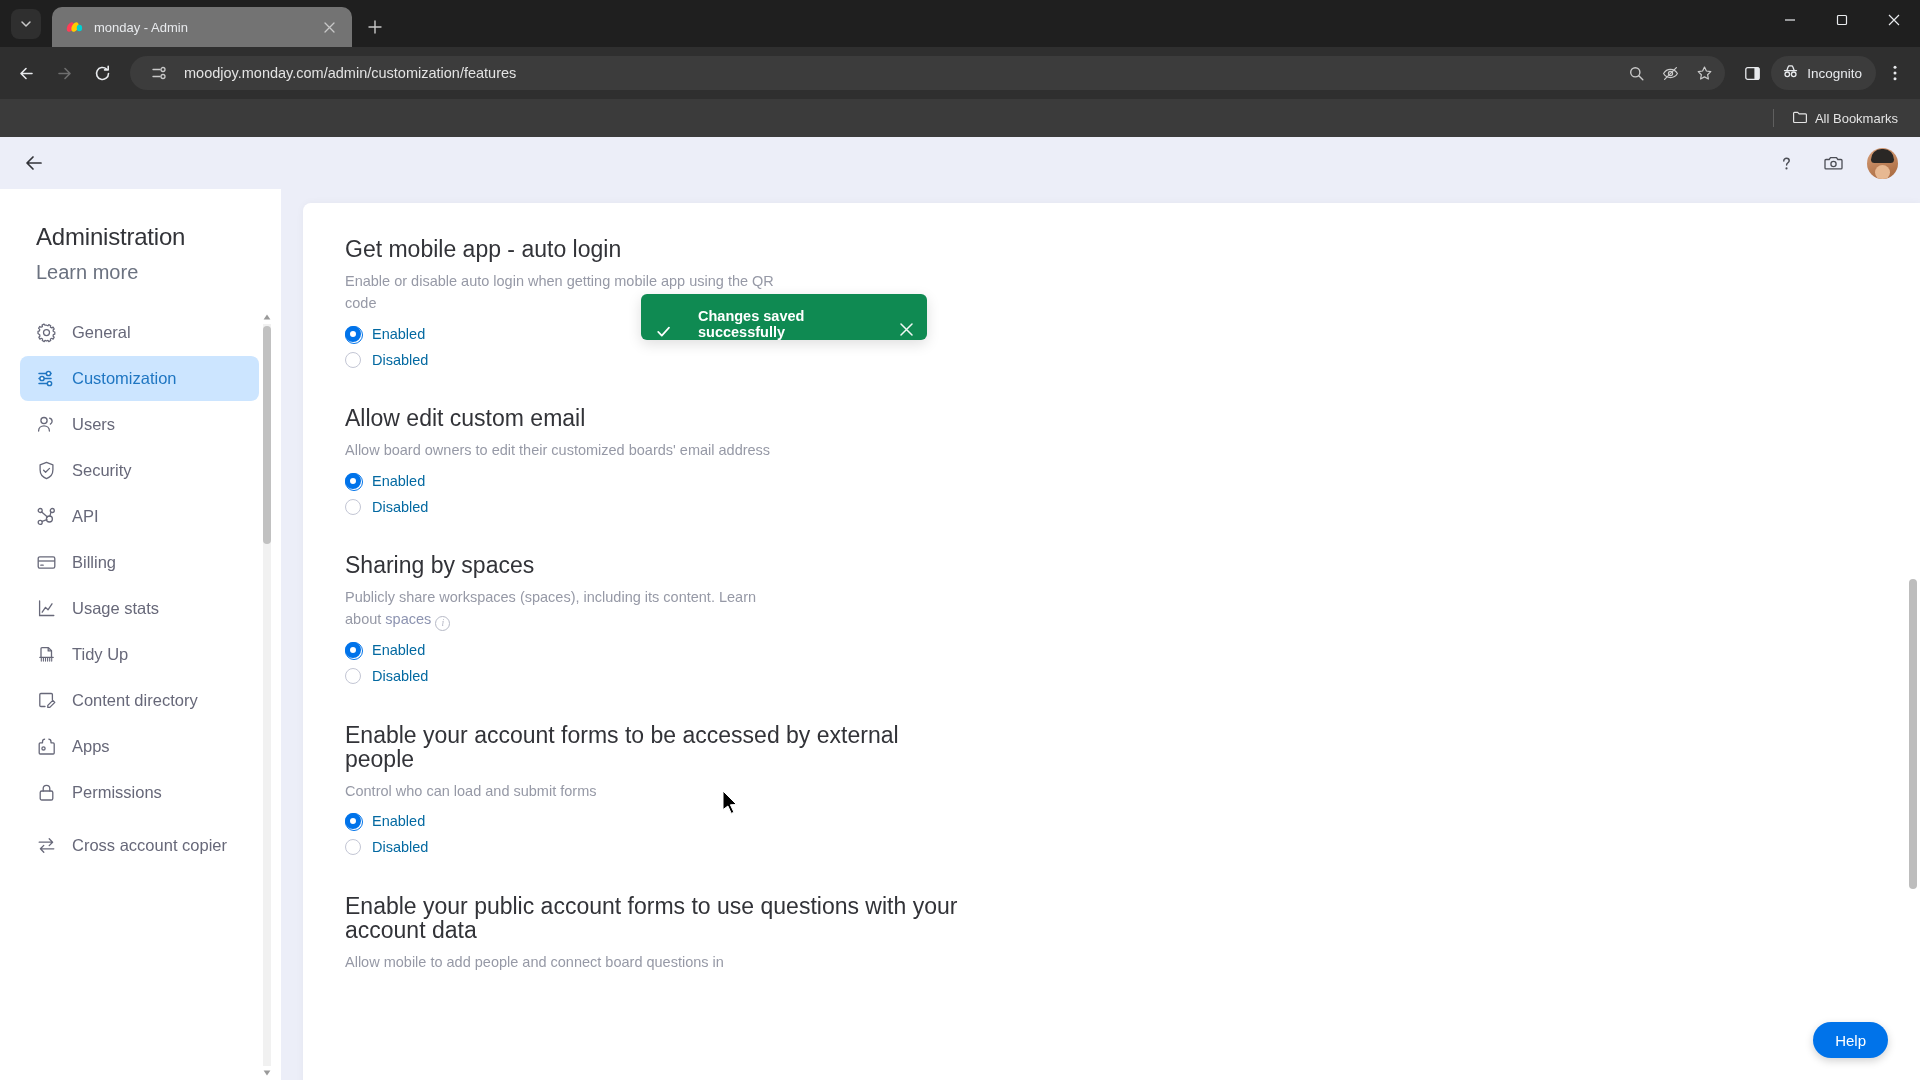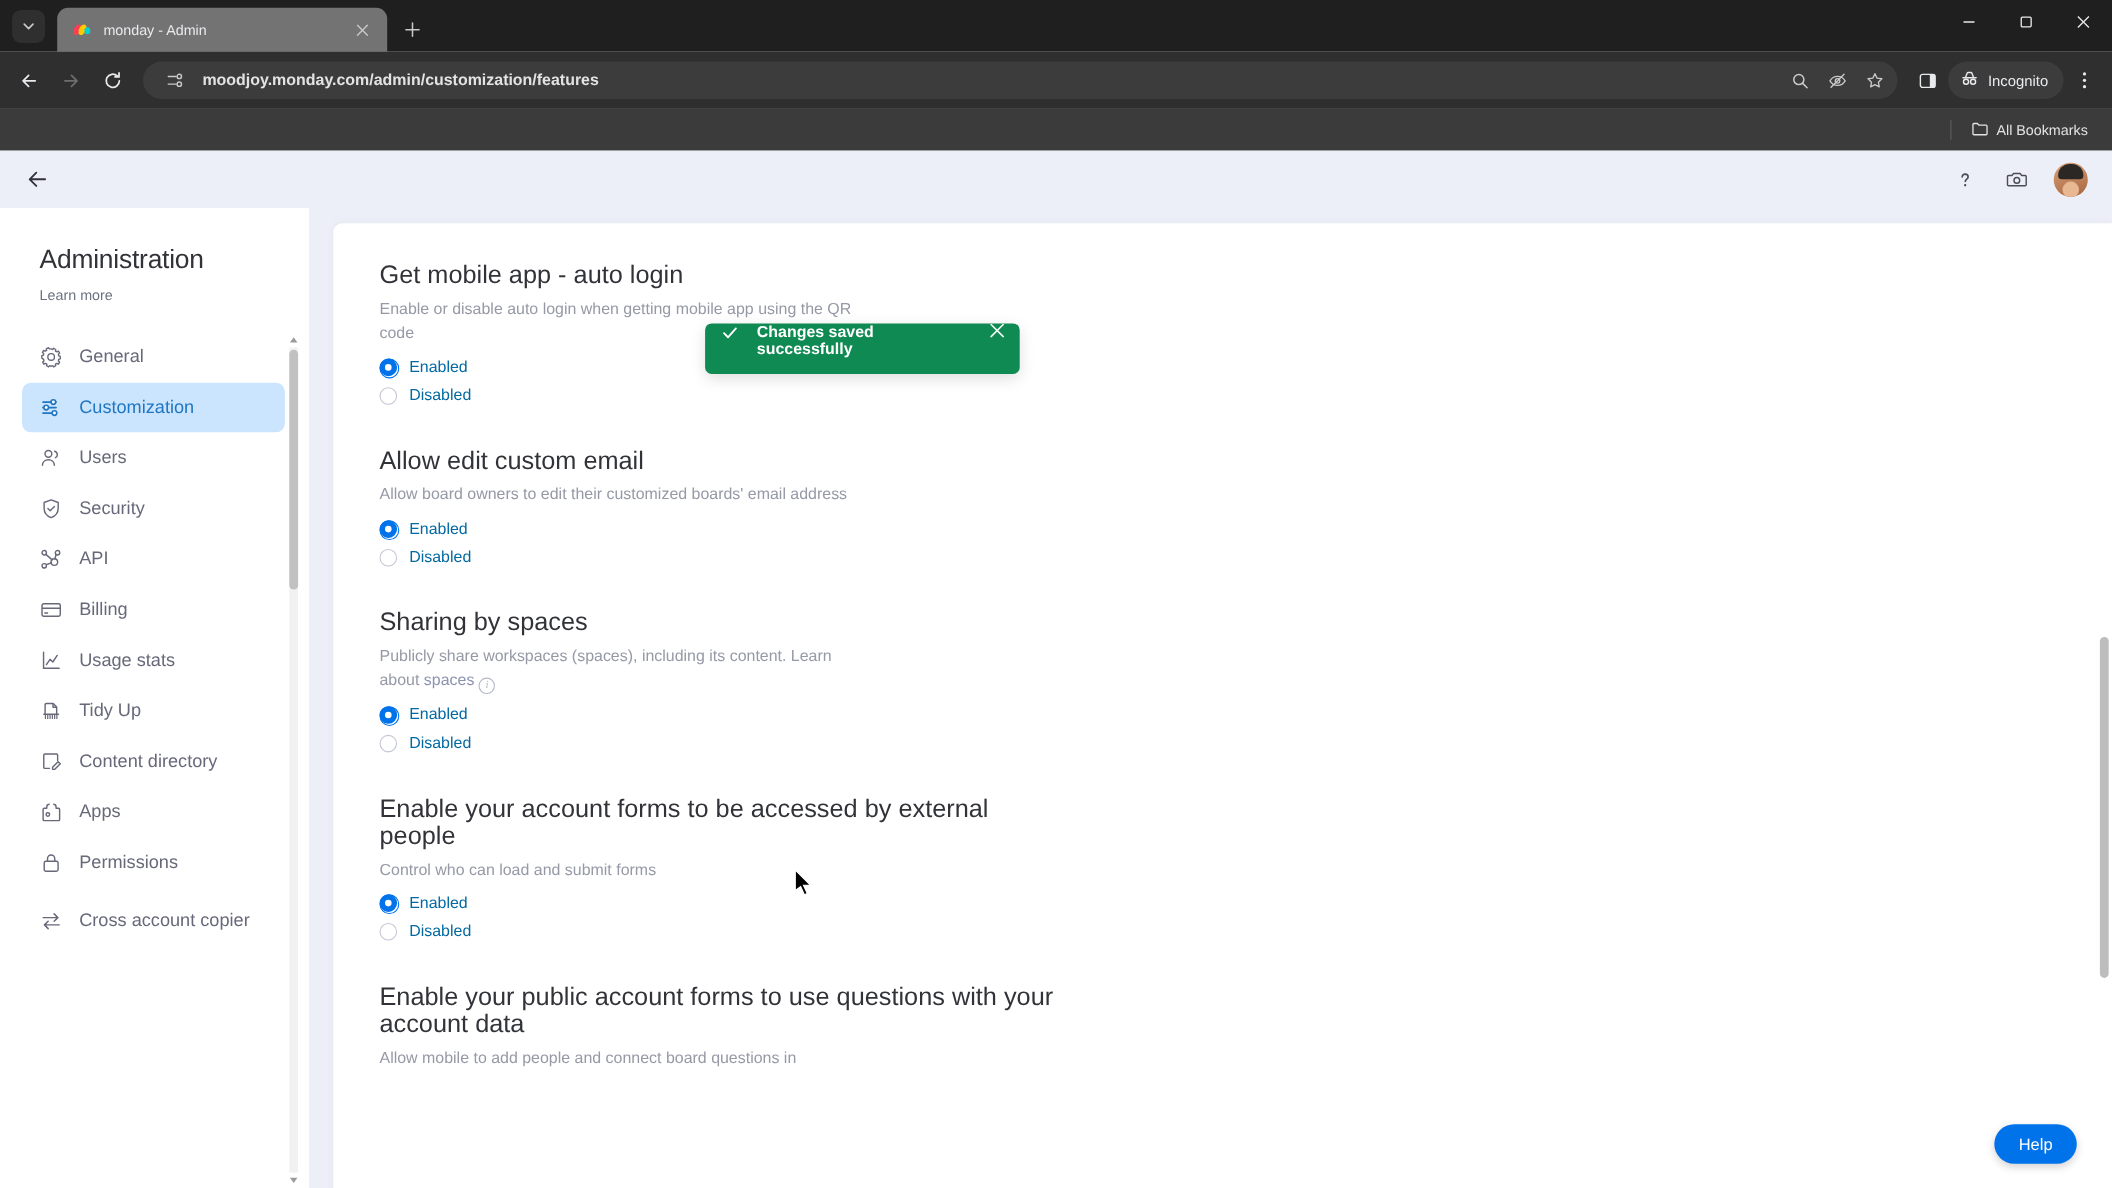--- a/index.html
+++ b/index.html
@@ -54,21 +54,21 @@
   }
   .navbtn {
     width: 36px; height: 36px; border-radius: 50%; display: flex;
     align-items: center; justify-content: center; color: #e8eaed;
     flex: 0 0 36px;
   }
   .navbtn.disabled { color: #6e6e6e; }
   .omnibox {
     flex: 1; height: 34px; background: #3c3c3c; border-radius: 17px;
     display: flex; align-items: center; padding: 0 6px 0 14px; margin: 0 8px;
-    gap: 10px; min-width: 0; font-weight: bold;
+    gap: 10px; min-width: 0;
   }
   .omnibox .url {
     color: #e3e3e3; font-size: 14.5px; flex: 1; white-space: nowrap;
     overflow: hidden; text-overflow: ellipsis;
   }
   .omni-actions { display: flex; align-items: center; gap: 4px; }
   .omni-ic { width: 30px; height: 30px; border-radius: 50%; display:flex;
              align-items:center; justify-content:center; color:#c9c9c9; }
   .tb-right { display: flex; align-items: center; gap: 2px; }
   .sidepanel-btn { width: 34px; height: 34px; border-radius: 50%; display:flex;
@@ -124,21 +124,21 @@
   
   .sidebar {
     width: 281px; background: #ffffff; position: relative; flex: 0 0 281px;
     padding-top: 30px; display:flex; flex-direction:column;
   }
   .admin-title {
     font-size: 24px; color: #323338; font-weight: 400; padding-left: 36px;
     letter-spacing: -0.2px; line-height: 36px;
   }
   .learn-more {
-    font-size: 13px; color: #6b7280; padding-left: 36px; margin-top: 6px;
+    font-size: 20px; color: #6b7280; padding-left: 36px; margin-top: 6px;
   }
   .nav {
     margin-top: 26px; flex: 1; overflow: hidden; position: relative;
     padding-right: 22px;
   }
   .navlist { padding-left: 20px; }
   .navitem {
     height: 45px; display: flex; align-items: center; gap: 15px;
     padding: 0 12px 0 15px; border-radius: 8px; color: #676879;
     font-size: 16.5px; margin-bottom: 1px;
@@ -195,22 +195,22 @@
   .radio.checked { border: 5px solid #0073ea; background: #fff; }
   .radio.checked::after {
     content:""; position:absolute; left:-5px; top:-5px; width:16px; height:16px;
     border-radius:50%; border: 1px solid #0073ea;
   }
   .radio-label { font-size: 14.5px; color: #0369a1; }
 
   
   .toast {
     position: absolute; left: 641px; top: 157px; width: 286px; height: 46px;
-    background: #0f8a52; border-radius: 6px; display: flex; align-items: flex-start;
-    padding: 0 14px; gap: 16px; box-shadow: 0 4px 14px rgba(0,0,0,0.13);
+    background: #0f8a52; border-radius: 6px; display: flex; align-items: flex-end;
+    padding: 0 14px; gap: 26px; box-shadow: 0 4px 14px rgba(0,0,0,0.13);
     z-index: 40;
   }
   .toast-check { color: #ffffff; font-size: 16px; display:flex; align-items:center; }
   .toast-msg { color: #ffffff; font-size: 14.5px; font-weight: 700; flex: 1; }
   .toast-close { color: #ffffff; font-size: 16px; opacity: .95; }
 
   
   .help-fab {
     position: absolute; right: 32px; bottom: 22px; background: #0073ea;
     color: #ffffff; font-size: 15px; border-radius: 20px; height: 36px;

